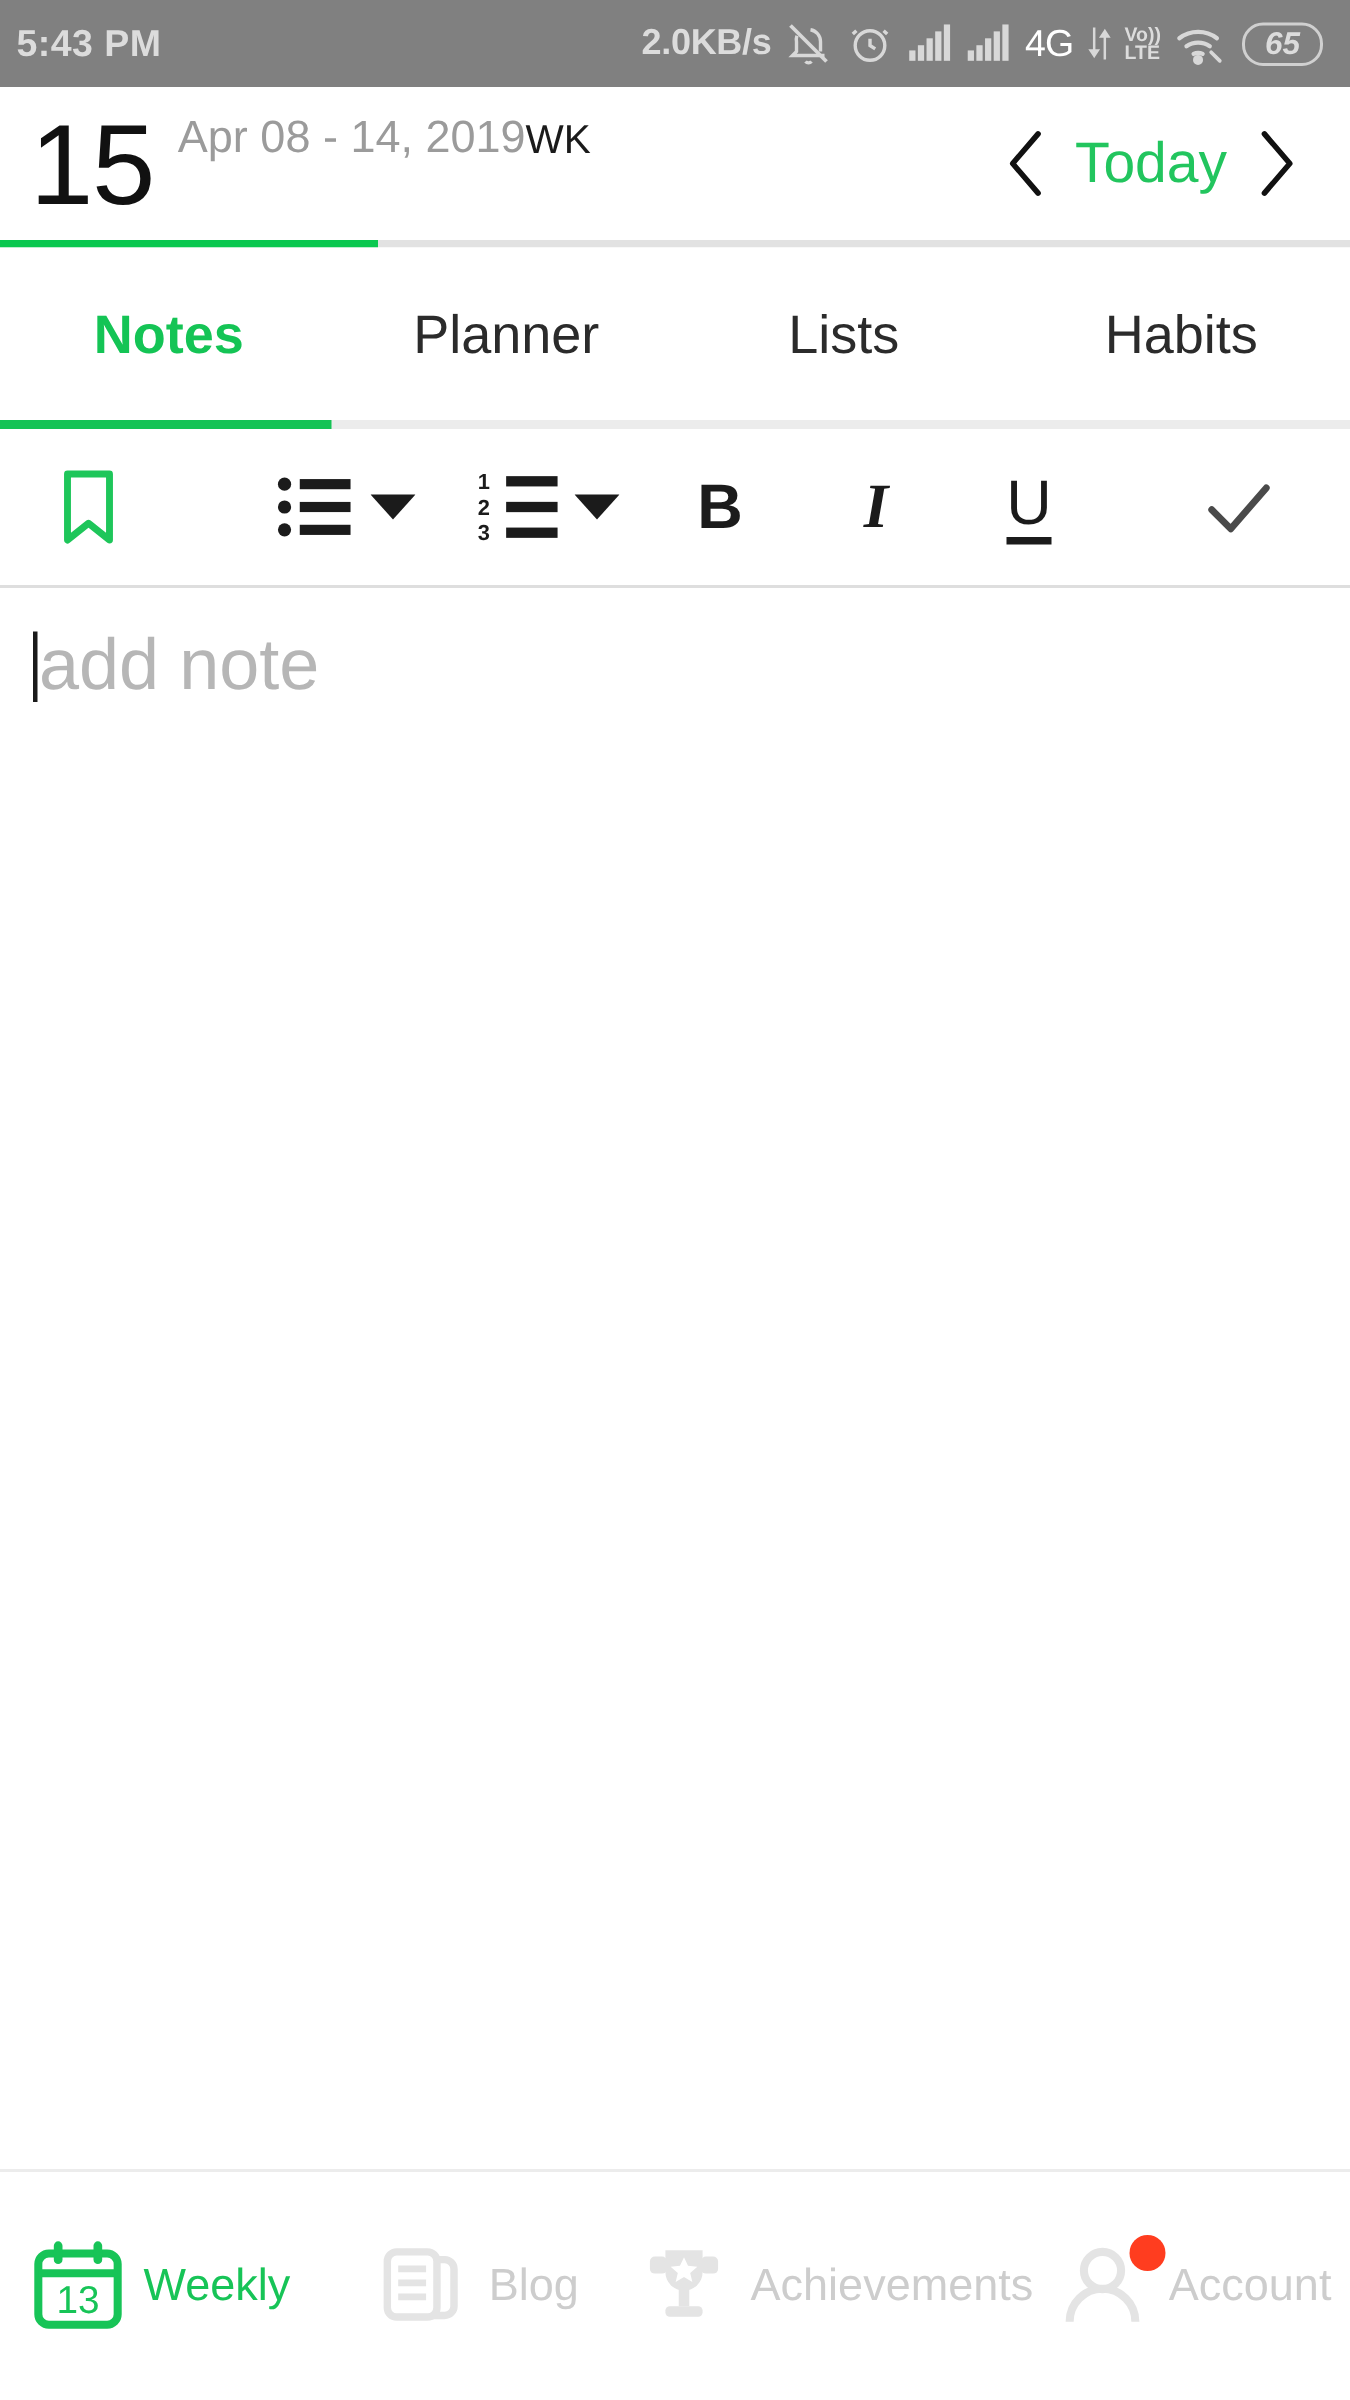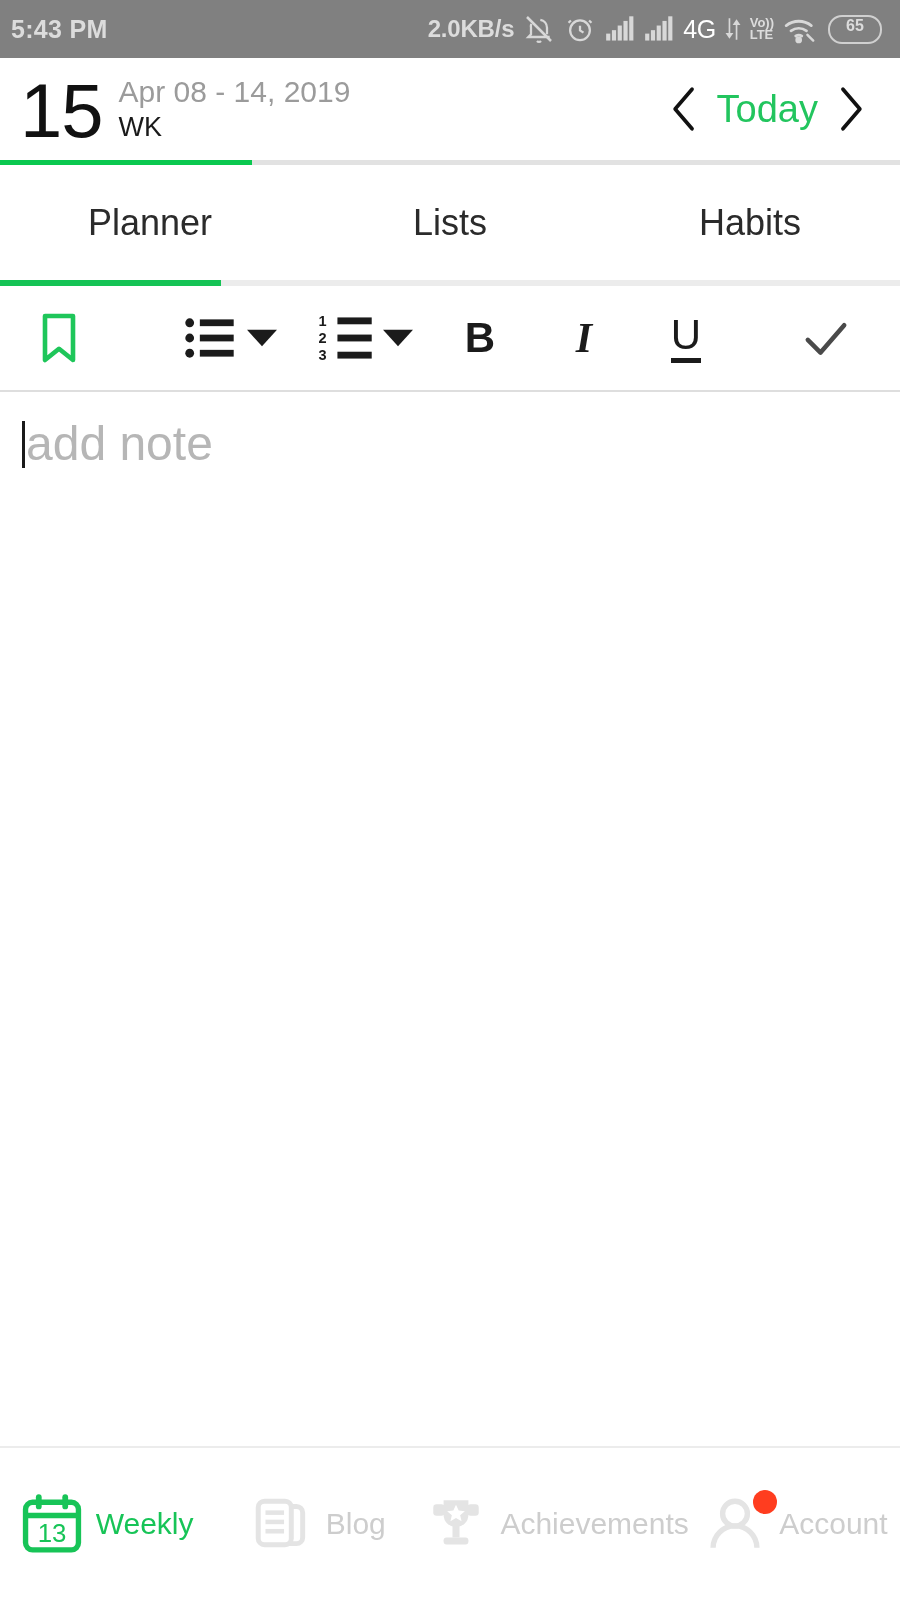--- a/index.html
+++ b/index.html
@@ -19,32 +19,32 @@
   }
   .sb-time { font-size:25px; font-weight:bold; letter-spacing:.3px; color:#dcdcdc; }
   .sb-right { display:flex; align-items:center; gap:9px; }
   .sb-rate { font-size:24px; font-weight:bold; color:#dcdcdc; letter-spacing:-.2px; }
   .sb-ico { display:inline-flex; align-items:center; color:#d8d8d8; }
   .sb-4g { font-size:25px; font-weight:normal; color:#ffffff; letter-spacing:-.5px; }
   .sb-volte { display:flex; flex-direction:column; align-items:flex-start; line-height:.95;
               font-size:13px; font-weight:bold; color:#dcdcdc; }
   .sb-batt {
     width:54px; height:29px; border:2.4px solid #d0d0d0; border-radius:14px;
-    display:flex; align-items:flex-start; justify-content:center;
-    font-size:16px; font-weight:bold; color:#dcdcdc;
+    display:flex; align-items:flex-end; justify-content:center;
+    font-size:21px; font-weight:bold; color:#dcdcdc;font-style:italic;
   }
 
   
   .header {
     position:relative; height:102px; background:#fff;
     display:flex; align-items:center; padding:0 24px 0 20px; flex:0 0 102px;
   }
   .hdr-left { display:flex; align-items:flex-start; }
   .wk-num { font-size:76px; line-height:76px; color:#111; font-weight:400; letter-spacing:-1px; margin-top:4px; }
-  .wk-meta { margin-left:16px; display:flex; flex-direction:column; justify-content:center; margin-top:6px; }
+  .wk-meta { margin-left:16px; display:flex; flex-direction:row; justify-content:center; margin-top:6px; }
   .wk-range { font-size:30px; color:#9b9b9b; line-height:34px; }
   .wk-label { font-size:27px; color:#1a1a1a; line-height:32px; margin-top:2px; }
   .hdr-right { margin-left:auto; display:flex; align-items:center; gap:12px; padding-right:6px; }
   .chev { width:40px; height:48px; display:flex; align-items:center; justify-content:center; }
   .today-btn { font-size:38px; color:#22c55e; }
 
   
   .hdr-progress { position:relative; height:5px; background:#e2e2e2; flex:0 0 5px; }
   .hdr-progress .fill { position:absolute; left:0; top:0; height:100%; background:#0ac84f; }
 
@@ -167,20 +167,21 @@
         </svg>
       </div>
     </div>
   </div>
 
   <div class="hdr-progress">
     <div class="fill" id="hdr-progress-fill" style="width: 28%;"></div>
   </div>
 
   <div class="tabs">
+    <div class="tab active">Notes</div>
     <div class="tab">Planner</div>
     <div class="tab">Lists</div>
     <div class="tab">Habits</div>
   </div>
   <div class="tabs-underline-track">
     <div class="tabs-underline" id="tabs-underline" style="width: 24.5%; left: 0%;"></div>
   </div>
 
   <div class="toolbar">
 

